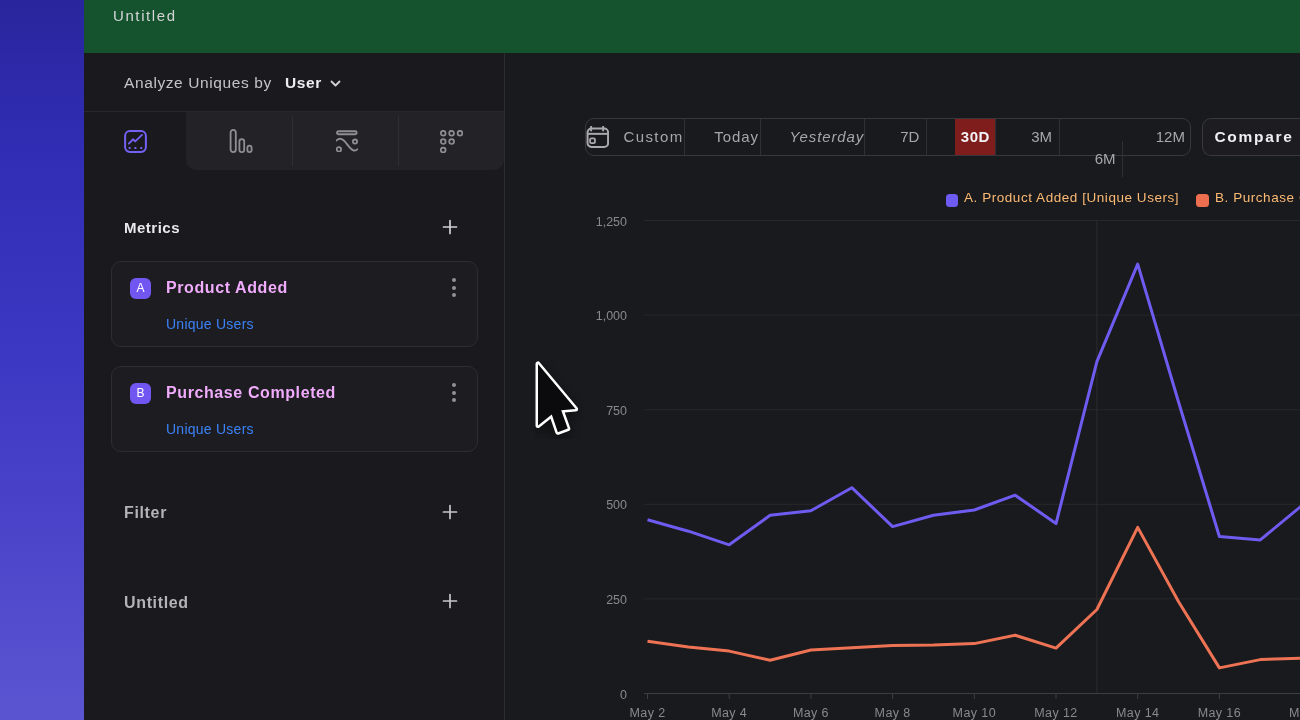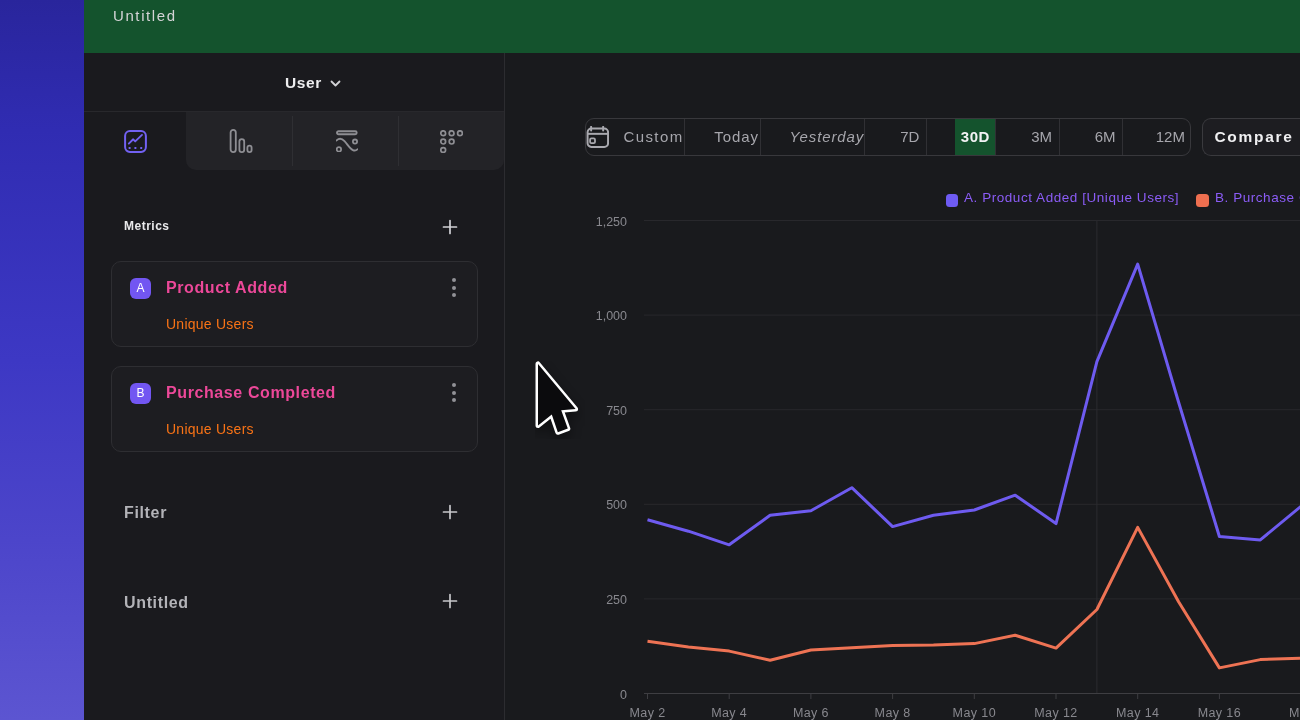--- a/index.html
+++ b/index.html
@@ -23,61 +23,62 @@
   #analyzerow { left:0; top:0; width:420px; height:59px; border-bottom:1px solid #28282c; }
   .an-label { top:0; height:59px; line-height:59px; font-size:15.5px; letter-spacing:0.6px; }
 
   
   #tabblock { left:102px; top:59px; width:318px; height:58px; background:#232327;
     border-radius:0 0 10px 10px; }
   .tabsep { top:63px; width:1px; height:50px; background:#2f2f33; }
   .ticon { top:59px; width:106px; height:58px; display:flex; align-items:center; justify-content:center; }
 
   
-  #metrics-h { left:40px; top:166px; letter-spacing:0.5px; font-size:12px; font-weight:bold; color:#e9e9eb; }
+  #metrics-h { left:40px; top:166px; letter-spacing:0.5px; font-size:15px; font-weight:bold; color:#e9e9eb; }
   .plus { width:16px; height:16px; }
   .card { left:27px; width:367px; height:86px; background:#1d1d21; border:1px solid #2e2e32; border-radius:10px; }
   .badge { left:18px; top:16px; width:21px; height:21px; background:#7256f2; border-radius:6px;
     color:#fff; font-size:12px; text-align:center; line-height:21px; }
-  .ctitle { left:54px; top:17px; font-size:16px; font-weight:bold; color:#ec4899; letter-spacing:0.6px; }
-  .csub { left:54px; top:54px; font-size:14px; color:#f97316; letter-spacing:0.25px; }
+  .ctitle { left:54px; top:17px; font-size:16px; font-weight:bold; color:#f0abfc; letter-spacing:0.6px; }
+  .csub { left:54px; top:54px; font-size:14px; color:#3b82f6; letter-spacing:0.25px; }
   .dots { left:340px; top:16px; width:4px; }
   .dot { position:absolute; width:4px; height:4px; border-radius:2px; background:#919196; left:0; }
   .sech { font-size:16px; font-weight:bold; color:#b3b3b8; letter-spacing:0.65px; }
 
   
   #chart { left:505px; top:53px; width:795px; height:667px; background:#191a1d; }
 
   
   #datebar { left:79.5px; top:64.5px; width:606px; height:38.5px; border:1px solid #38383c;
     border-radius:9px; display:flex;gap:28px; }
   .seg { height:100%; display:flex; align-items:center; justify-content:center;
     font-size:15px; color:#a6a6ac; border-right:1px solid #303034; }
   .seg:last-child { border-right:none; }
-  .seg.sel { background:#14532d; color:#f2f2f4; font-weight:bold; }
+  .seg.sel { background:#7f1d1d; color:#f2f2f4; font-weight:bold; }
   #compare { left:696.5px; top:64.5px; width:110px; height:38.5px; border:1px solid #3a3a3e;
     border-radius:9px 0 0 9px; border-right:none; background:#1d1d21; color:#efeff1;
     font-size:15.5px; font-weight:bold; display:flex; align-items:center; justify-content:center; padding-right:6px; letter-spacing:1.7px; }
 
   
   .lgsq { top:141px; width:12.5px; height:12.5px; border-radius:3.5px; }
-  .lgtx { top:137px; font-size:13.5px; color:#8b5cf6; white-space:nowrap; letter-spacing:0.55px; }
+  .lgtx { top:137px; font-size:13.5px; color:#fdba74; white-space:nowrap; letter-spacing:0.55px; }
 
   svg text { font-family:"Liberation Sans", sans-serif; }
 </style>
 </head>
 <body>
 <div id="stage">
   <div class="abs" id="topbar">
       <div class="abs" id="untitled">Untitled</div>
     </div>
   <div class="abs" id="strip"></div>
 
   <div class="abs" id="panel">
     <div class="abs" id="analyzerow">
+      <span class="abs an-label" style="left:40px; color:#c3c3c8;">Analyze Uniques by</span>
       <span class="abs an-label" style="left:201px; color:#ededef; font-weight:bold;">User</span>
       <svg class="abs" style="left:245px; top:24px;" width="13" height="13" viewBox="0 0 13 13">
         <path d="M2.5 4.5 L6.5 8.5 L10.5 4.5" fill="none" stroke="#d2d2d6" stroke-width="1.8" stroke-linecap="round" stroke-linejoin="round"></path>
       </svg>
     </div>
 
     <div class="abs" id="tabblock"></div>
     <div class="abs tabsep" style="left:208px;"></div>
     <div class="abs tabsep" style="left:314px;"></div>
 
@@ -165,21 +166,21 @@
           <line x1="16.4" y1="0.8" x2="16.4" y2="4.4" stroke="#a9a9af" stroke-width="1.9" stroke-linecap="round"></line>
           <rect x="3.9" y="11.9" width="4.7" height="4.5" rx="1.2" fill="none" stroke="#a9a9af" stroke-width="1.7"></rect>
         </svg>
         <span style="letter-spacing:1.4px;">Custom</span>
       </div>
       <div class="seg" style="width:76.5px; letter-spacing:0.9px;">Today</div>
       <div class="seg" style="width:108.5px; letter-spacing:0.9px;font-style:italic;">Yesterday</div>
       <div class="seg" style="width:53px;">7D</div>
       <div class="seg sel" style="width:64.5px; letter-spacing:0.5px;">30D</div>
       <div class="seg" style="width:55.5px;">3M</div>
-      <div class="seg" style="width:55px;">6M</div>
+      <div class="seg" style="width:55px;margin-top:22px;">6M</div>
       <div class="seg" style="width:60.5px;">12M</div>
     </div>
     <div class="abs" id="compare">Compare</div>
 
     <div class="abs lgsq" style="left:440.5px; background:#6e5bf3;"></div>
     <div class="abs lgtx" style="left:459px;">A. Product Added [Unique Users]</div>
     <div class="abs lgsq" style="left:691px; background:#ee6f50;"></div>
     <div class="abs lgtx" style="left:710px;">B. Purchase Completed [Uni</div>
 
     <svg class="abs" style="left:0; top:0;" width="795" height="667" viewBox="0 0 795 667">

